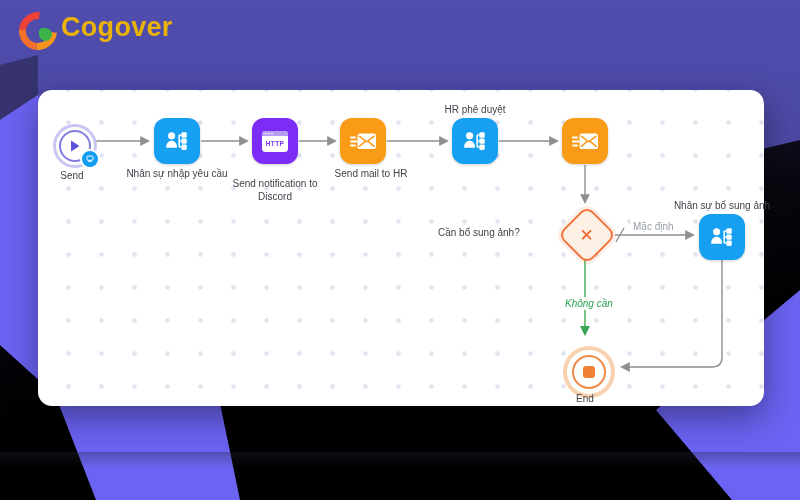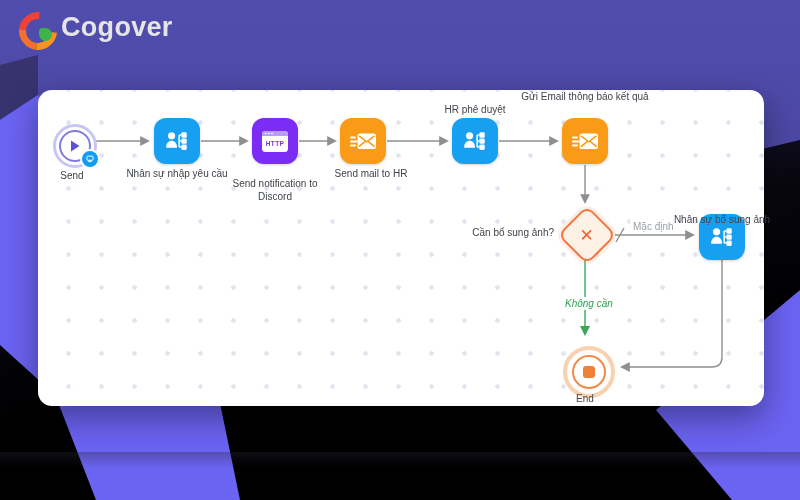--- a/index.html
+++ b/index.html
@@ -22,41 +22,41 @@
     background:linear-gradient(180deg,rgba(40,40,58,.35),rgba(0,0,0,0));}
 
   
   .brand{position:absolute;left:18px;top:10px;display:flex;align-items:center;gap:9px;z-index:5;}
   .mark{position:relative;width:34px;height:34px;}
   .mark-c{position:absolute;left:1px;top:2px;width:24px;height:24px;border-radius:50%;
     border:7px solid transparent;border-top-color:#ef4136;border-left-color:#f3702c;
     border-bottom-color:#f7941d;transform:rotate(-40deg);}
   .mark-leaf{position:absolute;right:0;bottom:3px;width:13px;height:13px;background:#3cb44a;
     border-radius:4px 50% 50% 50%;}
-  .brand-name{color:#e5e5e5;font-size:27px;font-weight:800;letter-spacing:.3px;}
+  .brand-name{color:#eab308;font-size:27px;font-weight:800;letter-spacing:.3px;}
 
   
   .card{position:absolute;left:38px;top:90px;width:726px;height:316px;background:#fff;
     border-radius:14px;box-shadow:0 12px 32px rgba(0,0,0,.38);z-index:4;
     background-image:radial-gradient(#e4e4f1 2px,transparent 2.5px);
     background-size:33px 33px;background-position:14px 16px;}
 
   .edges{position:absolute;inset:0;z-index:1;}
   .node,.nlabel{position:absolute;z-index:2;}
 
   
   .task{width:46px;height:46px;border-radius:12px;display:flex;align-items:center;
     justify-content:center;box-shadow:0 1px 3px rgba(0,0,0,.18);cursor:pointer;}
   .blue{background:#17a0f1;}
   .purple{background:#7b2cf5;}
   .orange{background:#f99b16;}
 
   
   .nlabel{font-size:10px;color:#3f434a;text-align:center;line-height:1.25;}
-  .nlabel.right{text-align:right;}
+  .nlabel.right{text-align:left;}
   .edge-label{position:absolute;z-index:2;font-size:10px;background:rgba(255,255,255,.92);
     padding:0 3px;line-height:13px;}
   .edge-label.gray{color:#9aa0a8;}
   .edge-label.green{color:#2aa14f;font-style:italic;}
 
   
   .start-outer{position:absolute;left:15px;top:34px;width:38px;height:38px;border-radius:50%;
     border:3px solid #c9c6f3;background:#fff;display:flex;align-items:center;justify-content:center;z-index:2;cursor:pointer;}
   .start-inner{width:28px;height:28px;border-radius:50%;border:2px solid #827bdf;
     display:flex;align-items:center;justify-content:center;}
@@ -190,40 +190,39 @@
     </div>
     <div class="nlabel" style="left:382px;top:14px;width:110px;">HR phê duyệt</div>
 
     <div class="node task orange" style="left:524px;top:28px;">
       <svg width="27" height="21" viewBox="0 0 27 21">
         <path d="M1 6.5 h4 M1 10.5 h5.5 M1 14.5 h4" stroke="#fff" stroke-width="1.9" stroke-linecap="round"></path>
         <rect x="7.5" y="2.5" width="18.5" height="15.5" rx="2.6" fill="#fff"></rect>
         <path d="M9.3 5.2 l7.4 5.6 7.4-5.6 M9.3 15.3 l5.4-4.5 M24.1 15.3 l-5.4-4.5" stroke="#f99b16" stroke-width="1.5" fill="none" stroke-linecap="round"></path>
       </svg>
     </div>
-    <div class="nlabel" style="left:481px;top:1px;width:132px;">Gửi Email thông báo kết quả</div>
 
     <div class="gateway">
       <span class="x">✕</span>
     </div>
     <div class="nlabel right" style="left:400px;top:137px;width:116px;">Cần bổ sung ảnh?</div>
     <div class="edge-label gray" style="left:592px;top:130px;">Mặc định</div>
     <div class="edge-label green" style="left:524px;top:207px;">Không cần</div>
 
     <div class="node task blue" style="left:661px;top:124px;">
       <svg width="26" height="26" viewBox="0 0 24 24">
         <circle cx="7" cy="7.2" r="3.3" fill="#fff"></circle>
         <path d="M2 17.8 c0-3.8 2.3-6 5-6 s5 2.2 5 6 v0.4 H2 z" fill="#fff"></path>
         <path d="M14 6.5 h2 M14 12 h2 M14 17.6 h2 M14 6.5 v11.1" stroke="#fff" stroke-width="1.4" fill="none"></path>
         <rect x="16" y="4" width="5" height="5" rx="1.2" fill="#fff"></rect>
         <rect x="16" y="9.6" width="5" height="5" rx="1.2" fill="#fff"></rect>
         <rect x="16" y="15.2" width="5" height="5" rx="1.2" fill="#fff"></rect>
       </svg>
     </div>
-    <div class="nlabel" style="left:614px;top:110px;width:140px;margin-top:14px;">Nhân sự bổ sung ảnh</div>
+    <div class="nlabel" style="left:614px;top:110px;width:140px;">Nhân sự bổ sung ảnh</div>
 
     <div class="end-outer">
       <div class="end-inner">
         <div class="end-square"></div>
       </div>
     </div>
     <div class="nlabel" style="left:517px;top:303px;width:60px;">End</div>
 
   </div>
 </div>

